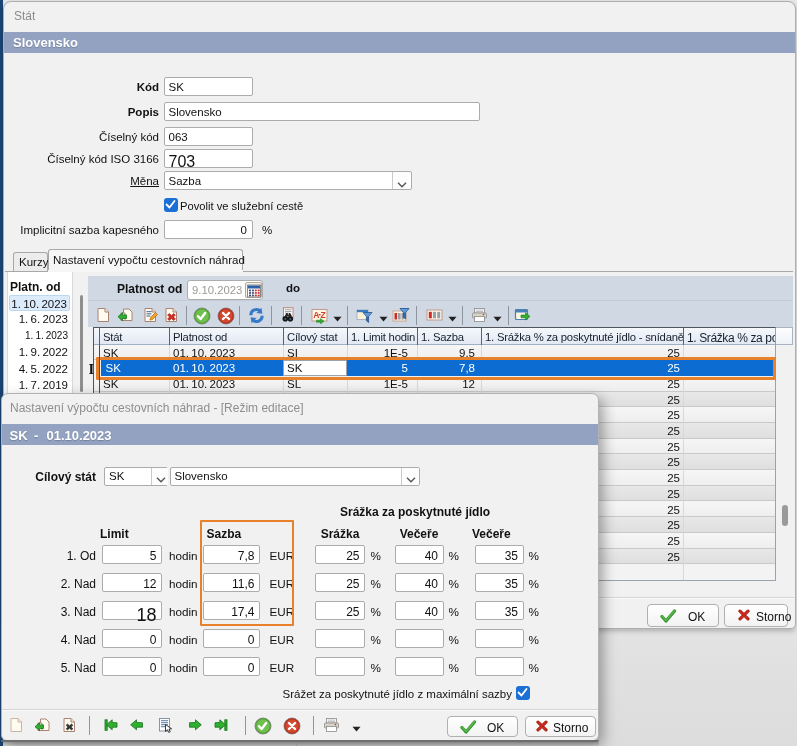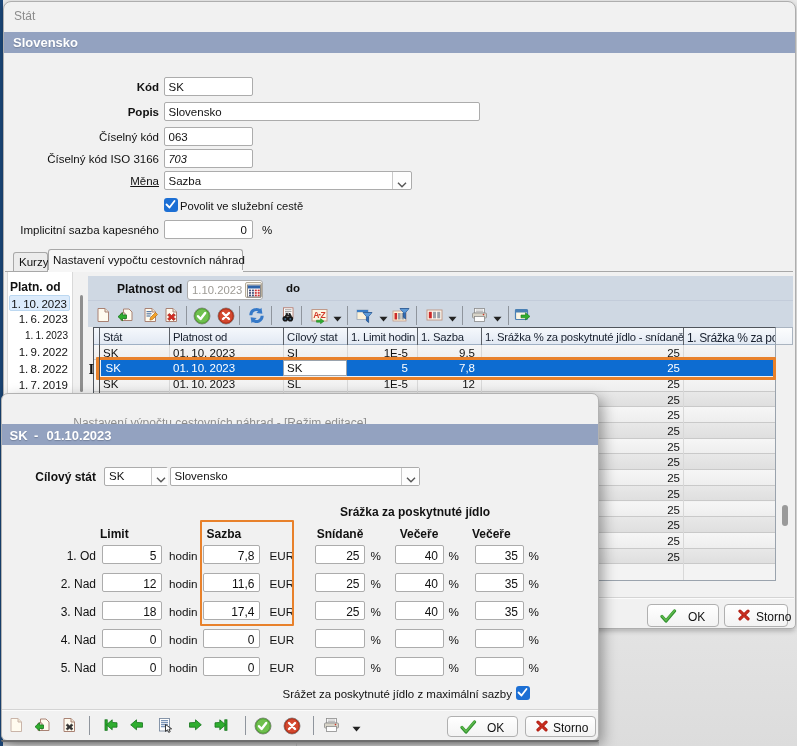--- a/index.html
+++ b/index.html
@@ -32,21 +32,21 @@
 <div class="abs lbl" style="left:-61px;top:106px;width:220px;text-align:right;font-size:11.5px;font-weight:bold;">Popis</div>
 <div class="inp" style="left:163.5px;top:102px;width:316px;height:19px;">
     <span class="" style="color:#111;font-size:11.5px;">Slovensko</span>
   </div>
 <div class="abs lbl" style="left:-61px;top:131px;width:220px;text-align:right;font-size:11.5px;">Číselný kód</div>
 <div class="inp" style="left:163.5px;top:127px;width:89px;height:19px;">
     <span class="" style="color:#111;font-size:11.5px;">063</span>
   </div>
 <div class="abs lbl" style="left:-61px;top:153px;width:220px;text-align:right;font-size:11.5px;">Číselný kód ISO 3166</div>
 <div class="inp" style="left:163.5px;top:149px;width:89px;height:19px;">
-    <span class="" style="color:#111;font-size:11px;font-style:italic;">703</span>
+    <span class="" style="color:#111;font-size:16px;">703</span>
   </div>
 <div class="abs lbl" style="left:-61px;top:175px;width:220px;text-align:right;font-size:11.5px;text-decoration:underline;">Měna</div>
 <div class="inp" style="left:163.5px;top:171px;width:248px;height:19px;">
     <span>Sazba</span>
   </div>
 <div class="abs" style="left:392px;top:172px;width:18px;height:17px;background:#fdfdfd;border-left:1px solid #c9c9c9;border-radius:0 2px 2px 0;">
     <div class="abs" style="left:4px;top:5.5px;"><svg width="10" height="6" viewBox="0 0 10 6">
         <path d="M1 0.8 l4 4 4-4" fill="none" stroke="#555" stroke-width="1.4"></path>
       </svg></div>
   </div>
@@ -75,31 +75,31 @@
 <div class="abs" style="left:9px;top:311.4px;width:61px;height:16px;">
     <div class="abs" style="right:2px;top:2px;font-size:11.5px;">1. 6. 2023</div>
   </div>
 <div class="abs" style="left:9px;top:327.79999999999995px;width:61px;height:16px;">
     <div class="abs" style="right:2px;top:2px;font-size:10px;">1. 1. 2023</div>
   </div>
 <div class="abs" style="left:9px;top:344.19999999999993px;width:61px;height:16px;">
     <div class="abs" style="right:2px;top:2px;font-size:11.5px;">1. 9. 2022</div>
   </div>
 <div class="abs" style="left:9px;top:360.5999999999999px;width:61px;height:16px;">
-    <div class="abs" style="right:2px;top:2px;font-size:11.5px;">1. 8. 2022</div>
+    <div class="abs" style="right:2px;top:2px;font-size:11.5px;">4. 5. 2022</div>
   </div>
 <div class="abs" style="left:9px;top:376.9999999999999px;width:61px;height:16px;">
     <div class="abs" style="right:2px;top:2px;font-size:11.5px;">1. 7. 2019</div>
   </div>
 <div class="abs" style="left:79.5px;top:295px;width:3.5px;height:97px;background:#8f8f8f;border-radius:2px;"></div>
 <div class="abs" style="left:88px;top:276px;width:705px;height:50.5px;background:#cfd8e3;"></div>
 <div class="abs" style="left:88px;top:299.5px;width:705px;height:1px;background:#c3ccda;"></div>
 <div class="abs" style="left:117px;top:282px;width:70px;font-size:12px;font-weight:bold;">Platnost od</div>
 <div class="inp" style="left:187px;top:280px;width:76px;height:19.5px;border-radius:3px;">
-    <span style="color:#9d9a94;font-size:11.3px;">1.10.2023</span>
+    <span style="color:#9d9a94;font-size:11.3px;">9.10.2023</span>
   </div>
 <div class="abs" style="left:245px;top:281.5px;width:16.5px;height:16.5px;background:#f7f3ea;border:1px solid #b5ab98;border-radius:2px;">
     <div class="abs" style="left:1px;top:1px;"><svg width="14" height="14" viewBox="0 0 14 14">
         <rect x="0.5" y="1" width="13" height="12" fill="#fdfdfd" stroke="#8a8a8a" stroke-width="1"></rect>
         <rect x="1" y="1.5" width="12" height="3" fill="#2e62a8"></rect>
         <rect x="2.0" y="5.6" width="2" height="1.7" fill="#44507a"></rect>
         <rect x="4.9" y="5.6" width="2" height="1.7" fill="#44507a"></rect>
         <rect x="7.8" y="5.6" width="2" height="1.7" fill="#cc3333"></rect>
         <rect x="10.7" y="5.6" width="2" height="1.7" fill="#cc3333"></rect>
         <rect x="2.0" y="8.1" width="2" height="1.7" fill="#44507a"></rect>
@@ -362,21 +362,21 @@
   </div>
 <div class="btn" style="left:724px;top:603.5px;width:64px;height:23.5px;">
     <div class="abs" style="left:13px;top:4.25px;"><svg width="12" height="12" viewBox="0 0 12 12">
         <path d="M2 2.2 l8 7.6 M10 2.2 l-8 7.6" stroke="#b01f14" stroke-width="3.2" stroke-linecap="round"></path>
         <path d="M2.4 2.4 l7.2 7.2 M9.6 2.4 l-7.2 7.2" stroke="#c92e20" stroke-width="1.6" stroke-linecap="round"></path>
       </svg></div>
     <span style="left:31px;top:5.25px;">Storno</span>
   </div>
 <div class="abs" style="left:1px;top:393px;width:598px;height:348px;background:#f1f1f1;border:1px solid #b2b2b2;border-radius:7px 7px 6px 6px;box-shadow:4px 5px 14px rgba(0,0,0,0.35);"></div>
 <div class="abs" style="left:1px;top:739.5px;width:598px;height:2px;background:#6e6e6e;border-radius:0 0 4px 4px;"></div>
-<div class="abs" style="left:10px;top:416px;width:420px;font-size:12px;color:#8e8e8e;text-align:center;">Nastavení výpočtu cestovních náhrad - [Režim editace]</div>
+<div class="abs" style="left:10px;top:401px;width:420px;font-size:12px;color:#8e8e8e;">Nastavení výpočtu cestovních náhrad - [Režim editace]</div>
 <div class="abs" style="left:2px;top:424px;width:596px;height:20.5px;background:#93a2c0;"></div>
 <div class="abs" style="left:9.5px;top:428px;width:300px;height:16px;color:#fff;font-size:13px;font-weight:bold;text-shadow:0 1px 1px rgba(60,70,90,0.35);">
     <span style="position:absolute;left:0;">SK</span>
     <span style="position:absolute;left:24.5px;">-</span>
     <span style="position:absolute;left:37px;">01.10.2023</span>
   </div>
 <div class="abs" style="left:29px;top:470px;width:67px;text-align:right;font-size:12px;font-weight:bold;">Cílový stát</div>
 <div class="inp" style="left:104px;top:466.5px;width:64px;height:19px;">
     <span>SK</span>
   </div>
@@ -389,21 +389,21 @@
     <span>Slovensko</span>
   </div>
 <div class="abs" style="left:401px;top:467.5px;width:18px;height:17px;background:#fdfdfd;border-left:1px solid #c9c9c9;">
     <div class="abs" style="left:4px;top:5.5px;"><svg width="10" height="6" viewBox="0 0 10 6">
         <path d="M1 0.8 l4 4 4-4" fill="none" stroke="#555" stroke-width="1.4"></path>
       </svg></div>
   </div>
 <div class="abs" style="left:340px;top:505px;width:190px;font-size:12px;font-weight:bold;">Srážka za poskytnuté jídlo</div>
 <div class="abs" style="left:100px;top:527px;width:62px;font-size:12px;font-weight:bold;">Limit</div>
 <div class="abs" style="left:206.5px;top:527px;width:60px;font-size:12px;font-weight:bold;">Sazba</div>
-<div class="abs" style="left:315px;top:527px;width:50px;text-align:center;font-size:12px;font-weight:bold;">Snídaně</div>
+<div class="abs" style="left:315px;top:527px;width:50px;text-align:center;font-size:12px;font-weight:bold;">Srážka</div>
 <div class="abs" style="left:394.5px;top:527px;width:49px;text-align:center;font-size:12px;font-weight:bold;">Večeře</div>
 <div class="abs" style="left:472px;top:527px;width:49px;font-size:12px;font-weight:bold;">Večeře</div>
 <div class="abs" style="left:26px;top:548.5px;width:70px;text-align:right;font-size:12px;">1. Od</div>
 <div class="inp" style="left:102px;top:545.0px;width:60px;height:19px;">
     <span class="rt" style="color:#111;font-size:12px;">5</span>
   </div>
 <div class="abs" style="left:169px;top:548.5px;width:40px;font-size:11.7px;">hodin</div>
 <div class="inp" style="left:203px;top:545.0px;width:57px;height:19px;">
     <span class="rt" style="color:#111;font-size:12px;">7,8</span>
   </div>
@@ -436,21 +436,21 @@
 <div class="inp" style="left:394.5px;top:573.0px;width:49px;height:19px;">
     <span class="rt" style="color:#111;font-size:12px;">40</span>
   </div>
 <div class="abs" style="left:448.5px;top:576.5px;width:20px;font-size:11.7px;">%</div>
 <div class="inp" style="left:474.5px;top:573.0px;width:49px;height:19px;">
     <span class="rt" style="color:#111;font-size:12px;">35</span>
   </div>
 <div class="abs" style="left:528.5px;top:576.5px;width:20px;font-size:11.7px;">%</div>
 <div class="abs" style="left:26px;top:604.5px;width:70px;text-align:right;font-size:12px;">3. Nad</div>
 <div class="inp" style="left:102px;top:601.0px;width:60px;height:19px;">
-    <span class="rt" style="color:#111;font-size:12px;">18</span>
+    <span class="rt" style="color:#111;font-size:18px;">18</span>
   </div>
 <div class="abs" style="left:169px;top:604.5px;width:40px;font-size:11.7px;">hodin</div>
 <div class="inp" style="left:203px;top:601.0px;width:57px;height:19px;">
     <span class="rt" style="color:#111;font-size:12px;">17,4</span>
   </div>
 <div class="abs" style="left:269.5px;top:604.5px;width:30px;font-size:11.7px;">EUR</div>
 <div class="inp" style="left:315px;top:601.0px;width:50px;height:19px;">
     <span class="rt" style="color:#111;font-size:12px;">25</span>
   </div>
 <div class="abs" style="left:370.5px;top:604.5px;width:20px;font-size:11.7px;">%</div>

